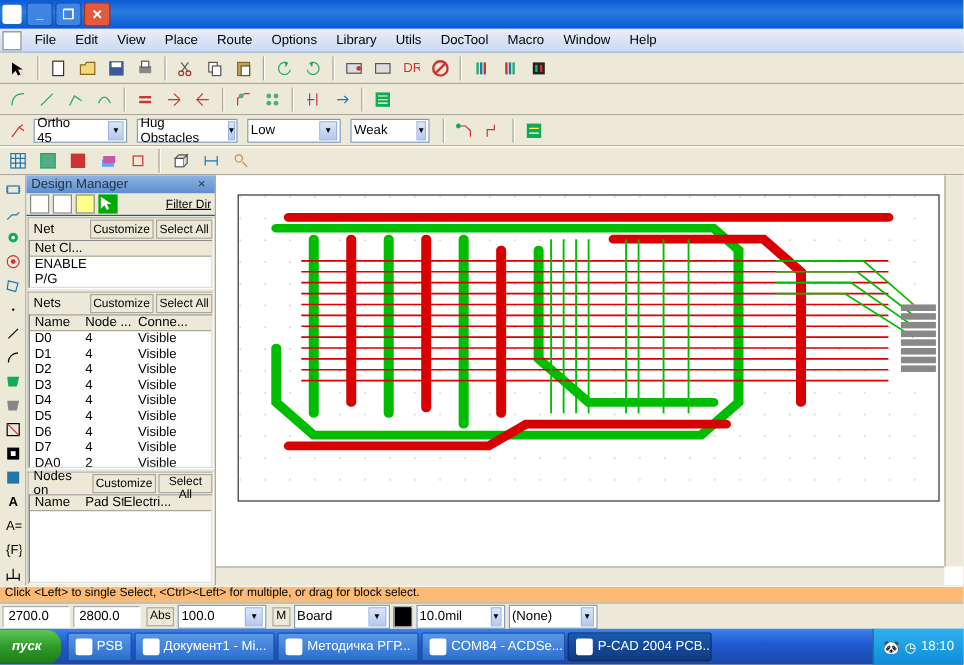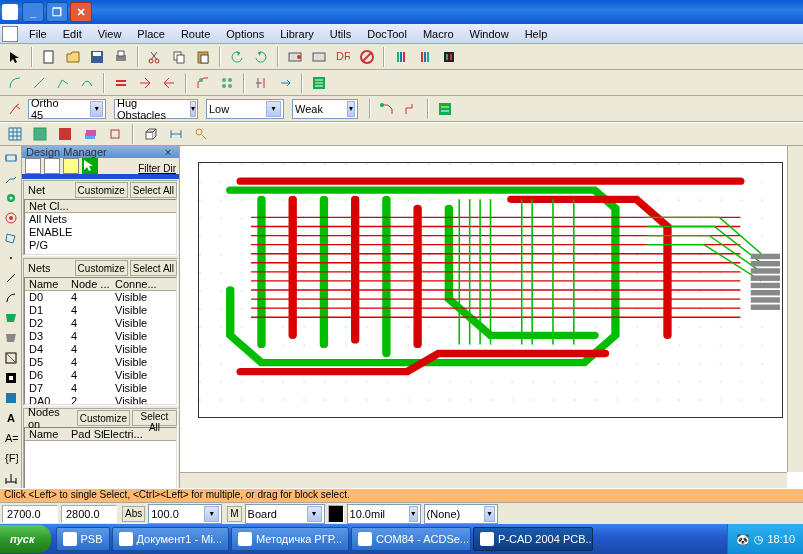--- a/index.html
+++ b/index.html
@@ -18,21 +18,21 @@
   .sep { width: 2px; height: 20px; border-left: 1px solid #aca899; border-right: 1px solid #fff; margin: 0 3px; }
   .combo { height: 20px; border: 1px solid #7f9db9; background: white; display: flex; align-items: center; padding: 0 2px; gap: 24px; }
   .combo .carrow { width: 15px; height: 16px; background: linear-gradient(#dbe7fb,#b5c9ee); border:1px solid #9cb4dd; margin-left: auto; display:flex;align-items:center;justify-content:center; font-size:8px; }
   .tb3 .combo { margin-right: 6px; }
   .main { flex: 1; display: flex; position: relative; overflow:hidden; }
   .leftstrip { width: 22px; background: #ece9d8; border-right: 1px solid #aca899; display: flex; flex-direction: column; padding-top: 2px; gap:1px; }
   .leftstrip .tbtn { height: 20px; }
   .dmpanel { width: 158px; background: #ece9d8; display: flex; flex-direction: column; border-right: 1px solid #aca899; }
   .dmtitle { height: 18px; background: linear-gradient(to bottom, #8fb3e2, #5d8fce); color: #234; padding: 0 4px; display:flex; align-items:center; font-size:10px; }
   .dmtitle .x { margin-left: auto; width:14px; text-align:center; }
-  .dmtools { height: 22px; display: flex; align-items: flex-end; gap: 3px; padding: 0 3px; border-bottom: 5px solid #1d4ed8; text-decoration: underline; }
+  .dmtools { height: 22px; display: flex; align-items: center; gap: 3px; padding: 0 3px; border-bottom: 1px solid #1d4ed8; text-decoration: underline; }
   .dmtools .ico { width:16px; height:16px; border:1px solid #888; background:#fff; }
   .dmsection { border: 1px inset #fff; margin: 1px; }
   .dmhead { display: flex; align-items: center; height: 18px; background: #ece9d8; }
   .dmhead span:first-child { padding: 0 4px; font-weight: normal; }
   .smbtn { font-size: 10px; border: 1px solid #aca899; background: #ece9d8; padding: 0 2px; height:16px; margin-left:2px; }
   .listbox { background: white; border: 1px inset #ddd; font-size: 11px; }
   .listbox .row { padding: 0 4px; height: 13px; display:flex; }
   .listbox .hdr { background: #ece9d8; border-bottom: 1px solid #aca899; }
   .listbox .col { overflow:hidden; white-space:nowrap; }
   .canvas-area { flex: 1; background: white; position: relative; overflow:auto; }
@@ -482,26 +482,23 @@
       </div>
       <span style="margin-left:auto; font-size:10px">Filter Dir</span>
     </div>
 
     <div class="dmsection">
       <div class="dmhead">
         <span>Net</span>
         <button class="smbtn" style="margin-left:auto">Customize</button>
         <button class="smbtn">Select All</button>
       </div>
-      <div class="listbox" style="height:56px">
+      <div class="listbox" style="height:40px">
         <div class="row hdr">
             <span class="col">Net Cl...</span>
-          </div>
-        <div class="row">
-            <span class="col">All Nets</span>
           </div>
         <div class="row">
             <span class="col">ENABLE</span>
           </div>
         <div class="row">
             <span class="col">P/G</span>
           </div>
       </div>
     </div>
 

